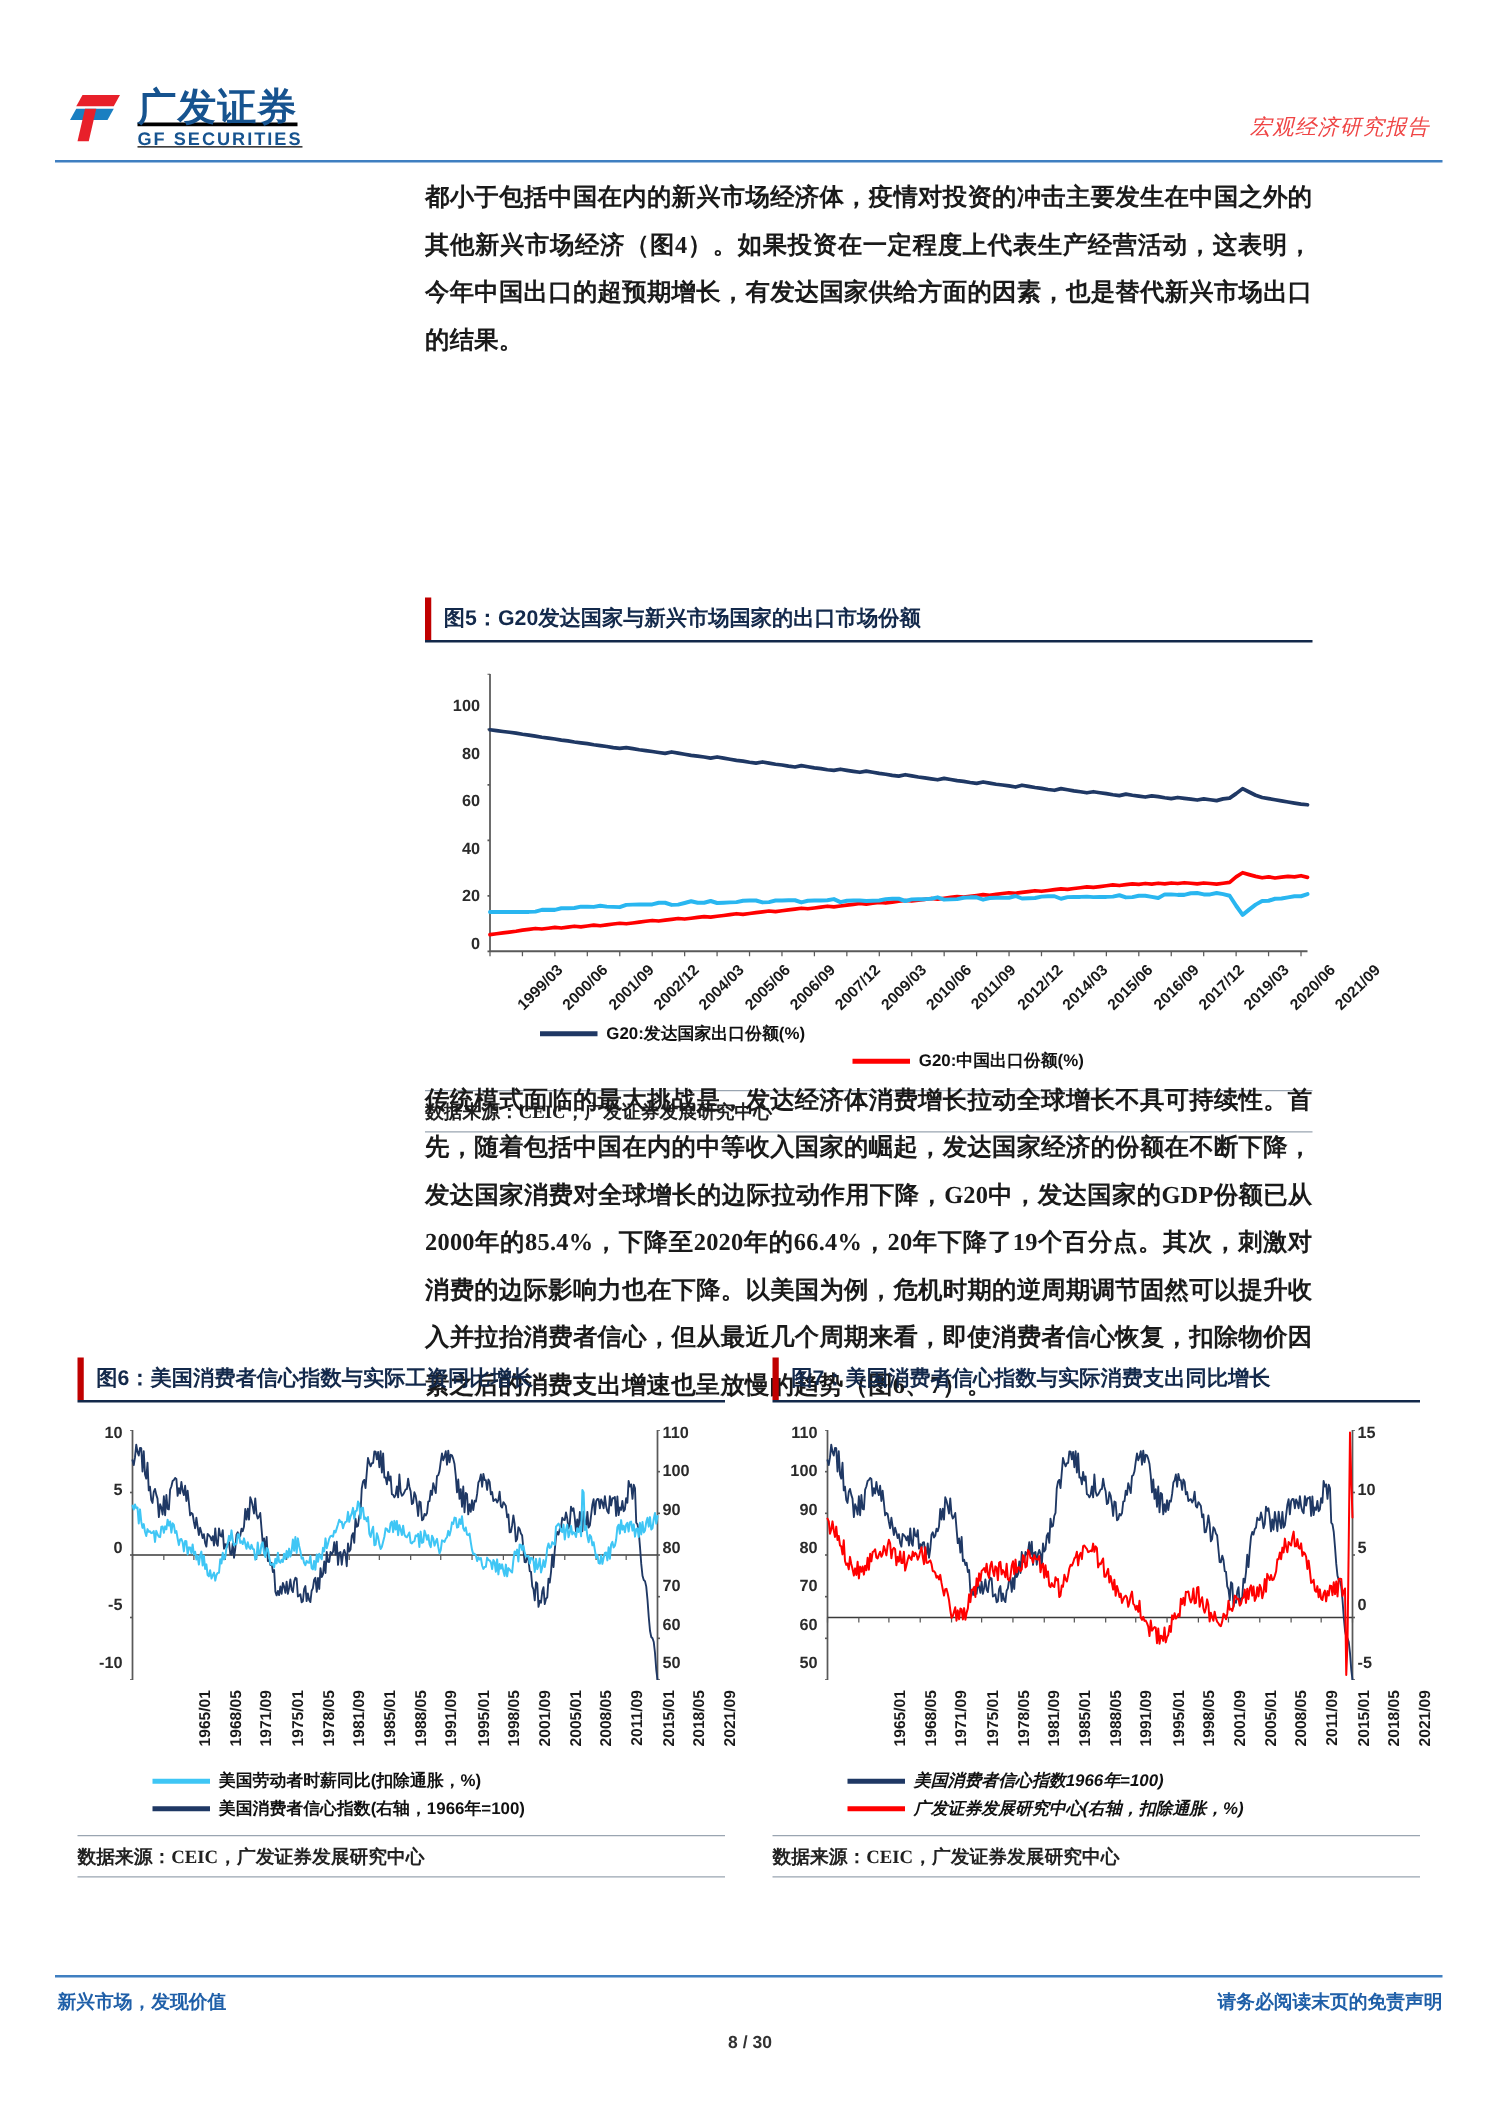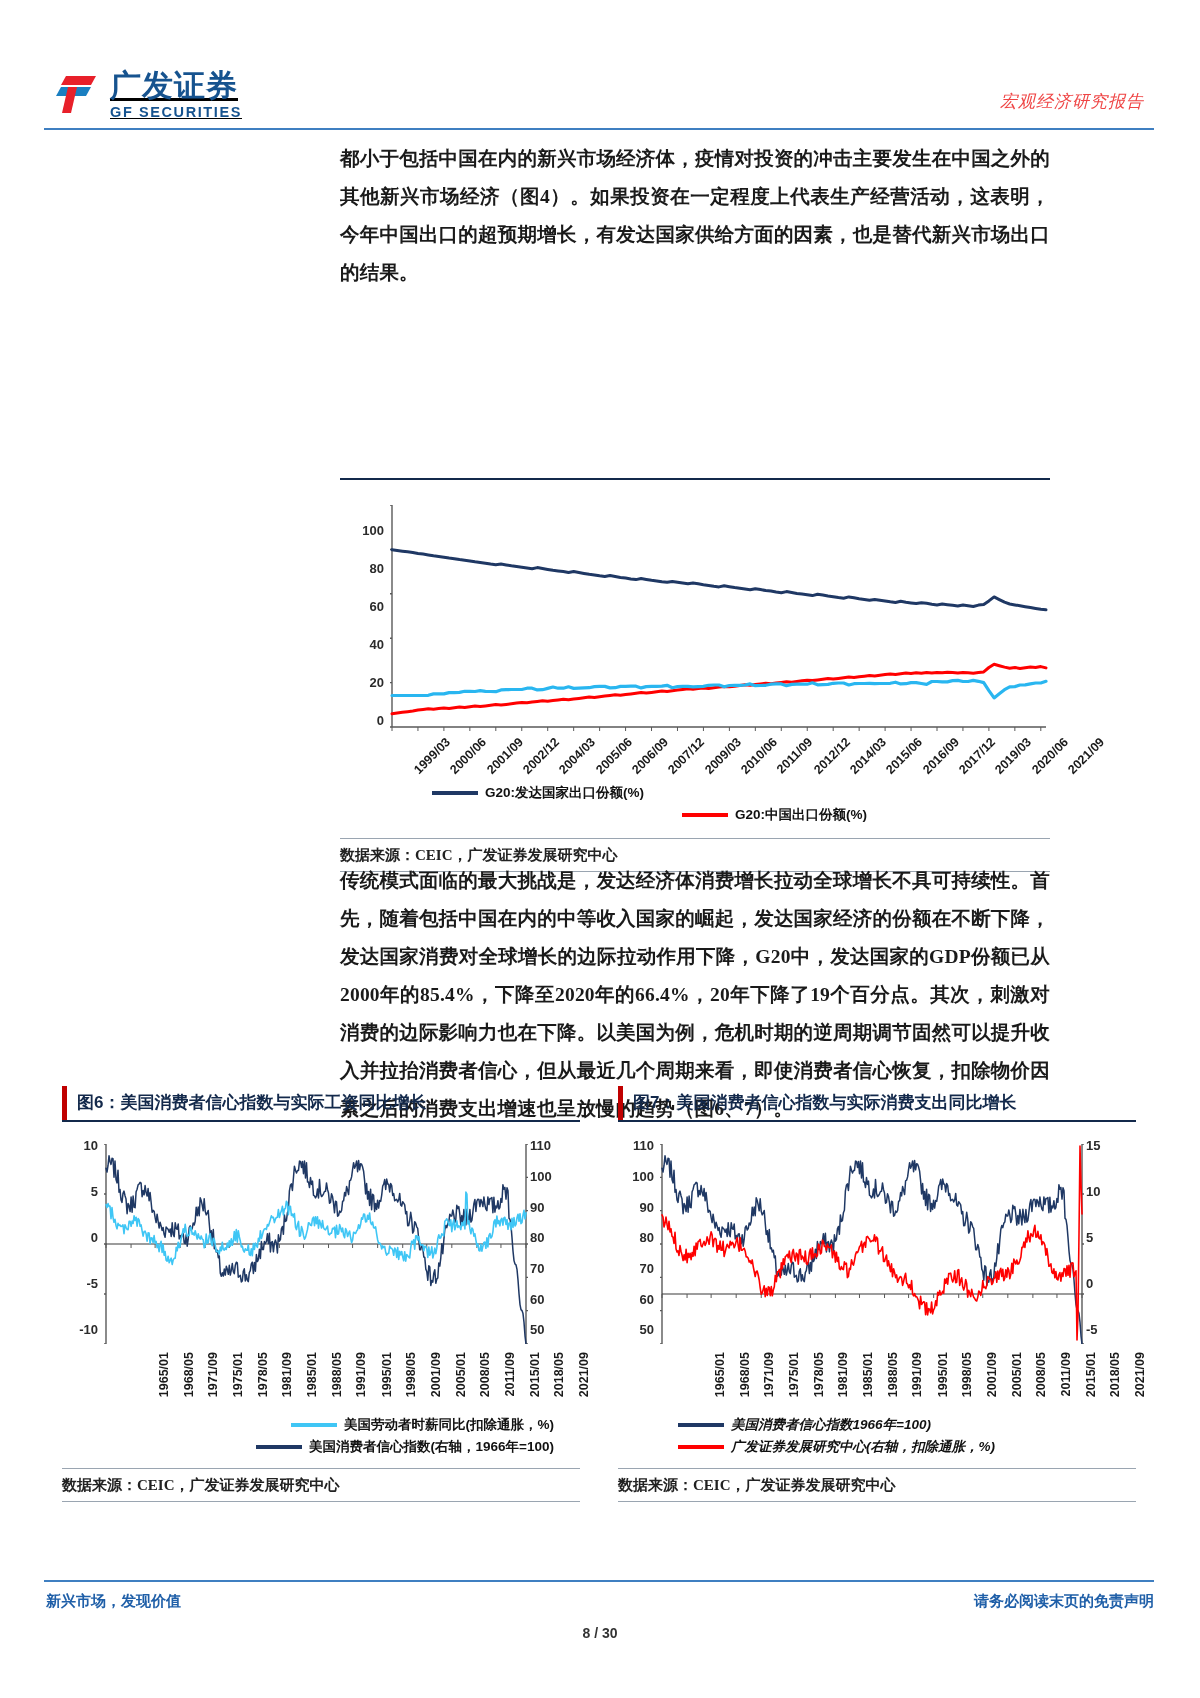--- a/index.html
+++ b/index.html
@@ -96,20 +96,21 @@
     </div>
     <div class="hdr-right">宏观经济研究报告</div>
     <div class="hdr-rule"></div>
   </div>
 
   <div class="col">
     <p class="para">都小于包括中国在内的新兴市场经济体，疫情对投资的冲击主要发生在中国之外的其他新兴市场经济（图4）。如果投资在一定程度上代表生产经营活动，这表明，今年中国出口的超预期增长，有发达国家供给方面的因素，也是替代新兴市场出口的结果。</p>
   </div>
 
   <div style="position:absolute;left:340px;top:478px;width:710px;">
+    <div class="figtitle figtitle-bar">图5：G20发达国家与新兴市场国家的出口市场份额</div>
     <div class="figrule"></div>
 
     <div class="chart" style="height:296px;">
 
       <div class="ylab" style="left:0px;top:43px;width:44px;">100</div>
       <div class="ylab" style="left:0px;top:81px;width:44px;">80</div>
       <div class="ylab" style="left:0px;top:119px;width:44px;">60</div>
       <div class="ylab" style="left:0px;top:157px;width:44px;">40</div>
       <div class="ylab" style="left:0px;top:195px;width:44px;">20</div>
       <div class="ylab" style="left:0px;top:233px;width:44px;">0</div>
@@ -269,21 +270,21 @@
           <div class="xtick-lab-v" style="left: 321.647px; top: 230px;">2001/09</div>
           <div class="xtick-lab-v" style="left: 346.706px; top: 230px;">2005/01</div>
           <div class="xtick-lab-v" style="left: 370.764px; top: 230px;">2008/05</div>
           <div class="xtick-lab-v" style="left: 395.823px; top: 230px;">2011/09</div>
           <div class="xtick-lab-v" style="left: 420.883px; top: 230px;">2015/01</div>
           <div class="xtick-lab-v" style="left: 444.94px; top: 230px;">2018/05</div>
           <div class="xtick-lab-v" style="left: 470px; top: 230px;">2021/09</div>
         </div>
     </div>
 
-    <div class="legend" id="fig6-legend" style="padding-left:60px;flex-direction:column;align-items:flex-end;">
+    <div class="legend" id="fig6-legend" style="padding-left:60px;flex-direction:column;">
         <div class="leg-item">
           <span class="leg-line" style="background: rgb(63, 198, 245);"></span>
           <span class="leg-text">美国劳动者时薪同比(扣除通胀，%)</span>
         </div>
         <div class="leg-item">
           <span class="leg-line" style="background: rgb(31, 56, 100);"></span>
           <span class="leg-text">美国消费者信心指数(右轴，1966年=100)</span>
         </div>
       </div>
 

